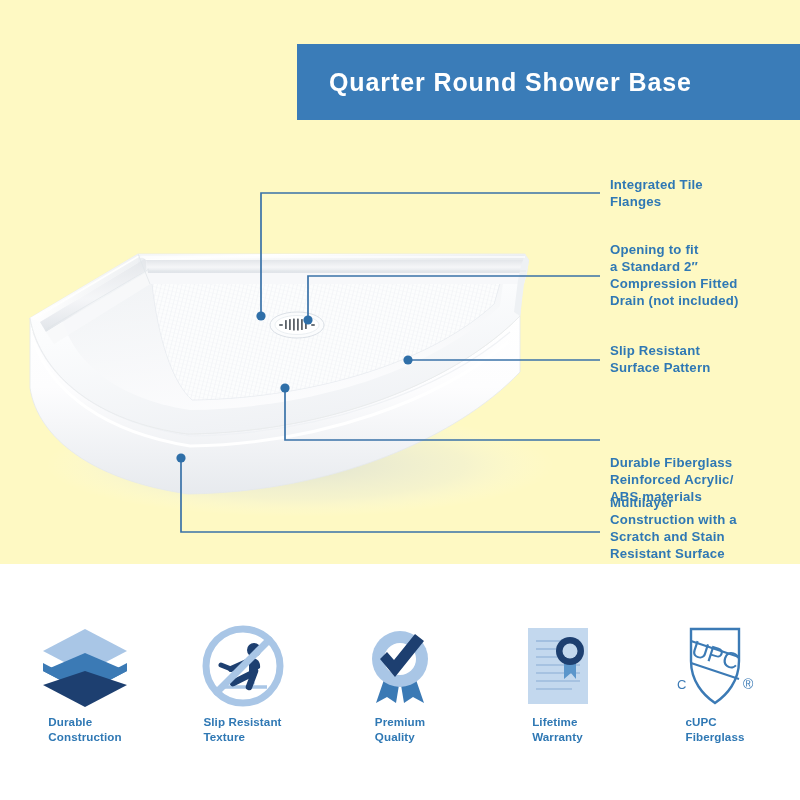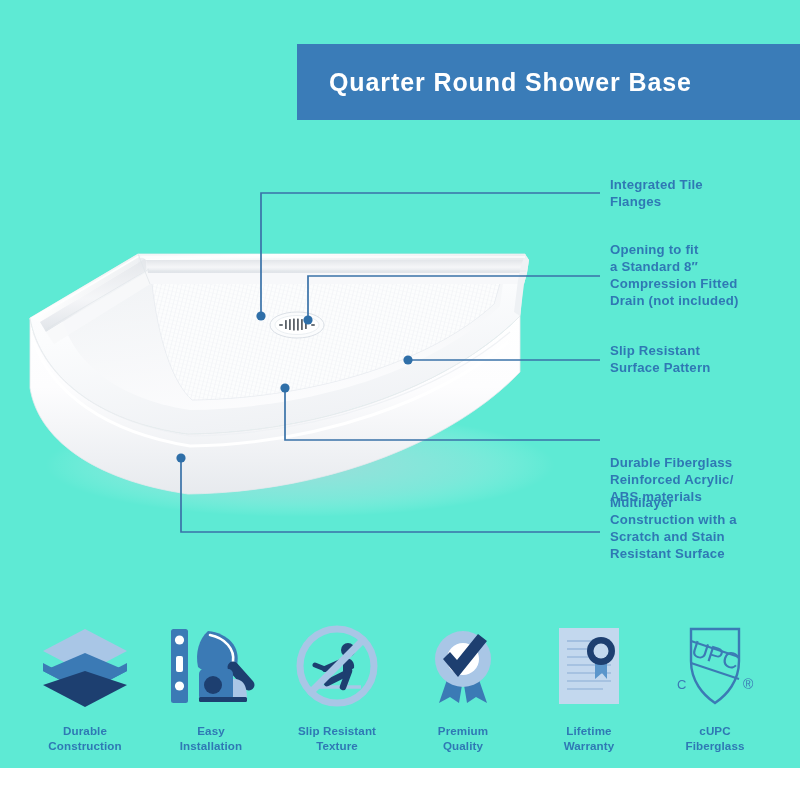--- a/index.html
+++ b/index.html
@@ -11,22 +11,22 @@
     width: 800px;
     height: 800px;
     font-family: "Liberation Sans", sans-serif;
     overflow: hidden;
     position: relative;
   }
 
   #root {
     position: relative;
     width: 800px;
-    height: 768px;
-    background: #5eead4;
+    height: 564px;
+    background: #fef9c3;
   }
 
   
   #title-banner {
     position: absolute;
     left: 297px;
     top: 44px;
     width: 503px;
     height: 76px;
     background: #3a7cb8;
@@ -91,22 +91,21 @@
     flex-direction: column;
     align-items: center;
   }
   .feature-icon {
     height: 96px;
     display: flex;
     align-items: center;
     justify-content: center;
   }
   .feature-label {
-    margin-top: 9px;
-    text-align: center;
+    text-align: left;
     color: #2f78b4;
     font-size: 11.6px;
     font-weight: bold;
     line-height: 15px;
     letter-spacing: 0.1px;
     white-space: pre-line;
   }
 </style>
 </head>
 <body>
@@ -255,21 +254,21 @@
         <circle cx="408" cy="240" r="4.6"></circle>
         <circle cx="285" cy="268" r="4.6"></circle>
         <circle cx="181" cy="338" r="4.6"></circle>
       </g>
     </svg>
 
     <div class="callout-label" style="left:610px; top:56px;">Integrated Tile
 Flanges</div>
 
     <div class="callout-label" style="left:610px; top:121px;">Opening to fit
-a Standard 8″
+a Standard 2″
 Compression Fitted
 Drain (not included)</div>
 
     <div class="callout-label" style="left:610px; top:222px;">Slip Resistant
 Surface Pattern</div>
 
     <div class="callout-label" style="left:610px; top:293px;margin-top:41px;">Durable Fiberglass
 Reinforced Acrylic/
 ABS materials</div>
 
@@ -287,44 +286,20 @@
           <polygon points="46,6 88,28 46,50 4,28" fill="#a9c6e6"></polygon>
           <polygon points="46,30 88,48 46,70 4,48 4,40 46,62 88,40 88,48" fill="#3b7ab5"></polygon>
           <polygon points="46,30 88,48 46,70 4,48" fill="#3b7ab5"></polygon>
           <polygon points="46,48 88,62 46,84 4,62" fill="#1d3f70"></polygon>
         </svg>
       </div>
       <div class="feature-label">Durable
 Construction</div>
     </div>
 
-    <div class="feature">
-      <div class="feature-icon">
-        <svg width="92" height="86" viewBox="0 0 92 86">
-
-          <rect x="6" y="6" width="17" height="74" rx="2.5" fill="#3b7ab5"></rect>
-          <circle cx="14.5" cy="17" r="4.6" fill="#ffffff"></circle>
-          <rect x="11" y="33" width="7" height="16" rx="2" fill="#ffffff"></rect>
-          <circle cx="14.5" cy="63" r="4.6" fill="#ffffff"></circle>
-
-          <path d="M 43 8 C 63 10, 76 24, 72 42 C 66 54, 48 56, 33 44
-                   C 30 30, 34 16, 43 8 Z" fill="#3b7ab5"></path>
-          <path d="M 45 12 C 60 15, 70 26, 68 39" fill="none" stroke="#ffffff" stroke-width="2.6" stroke-linecap="round"></path>
-
-          <path d="M 68 44 L 84 62" stroke="#1d3f70" stroke-width="11" stroke-linecap="round"></path>
-
-          <rect x="34" y="46" width="34" height="32" rx="5" fill="#3b7ab5"></rect>
-          <circle cx="48" cy="62" r="9" fill="#1d3f70"></circle>
-          <path d="M 68 56 C 80 56, 82 64, 82 78 L 68 78 Z" fill="#a9c6e6"></path>
-          <rect x="34" y="74" width="48" height="5" rx="1.5" fill="#1d3f70"></rect>
-        </svg>
-      </div>
-      <div class="feature-label">Easy
-Installation</div>
-    </div>
 
     <div class="feature">
       <div class="feature-icon">
         <svg width="92" height="86" viewBox="0 0 92 86">
           <circle cx="46" cy="43" r="37" fill="none" stroke="#a9c6e6" stroke-width="7"></circle>
 
           <path d="M 22 64 L 70 64" stroke="#a9c6e6" stroke-width="3.4"></path>
           <circle cx="30" cy="59" r="2" fill="#a9c6e6"></circle>
           <circle cx="38" cy="61" r="1.7" fill="#a9c6e6"></circle>
           <circle cx="56" cy="60" r="1.8" fill="#a9c6e6"></circle>

